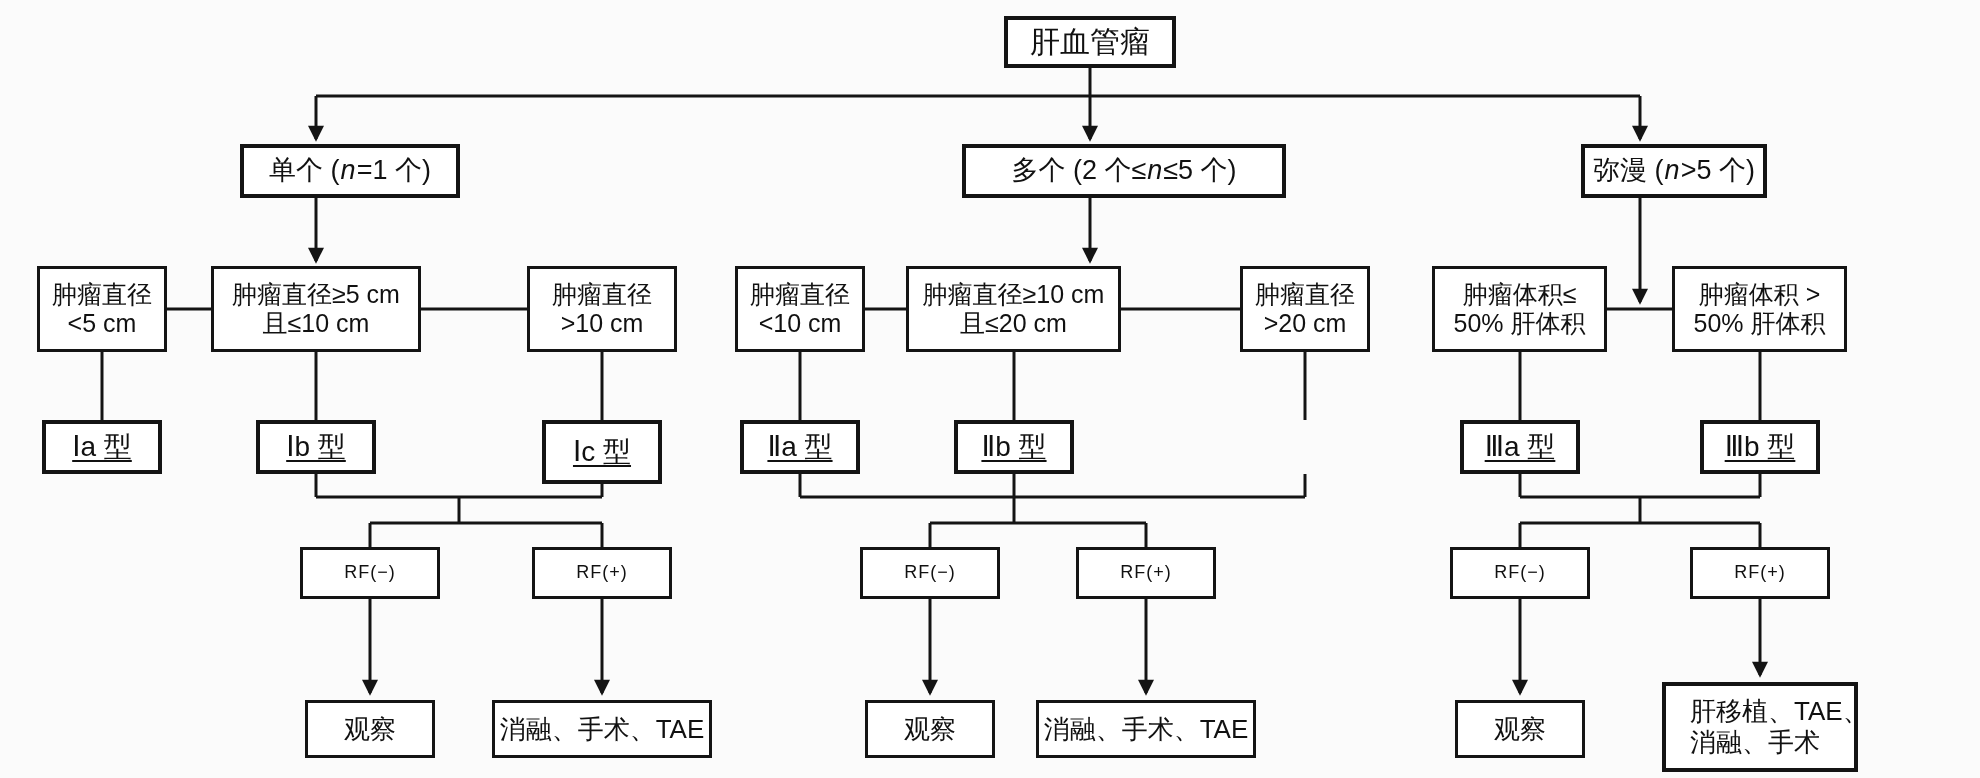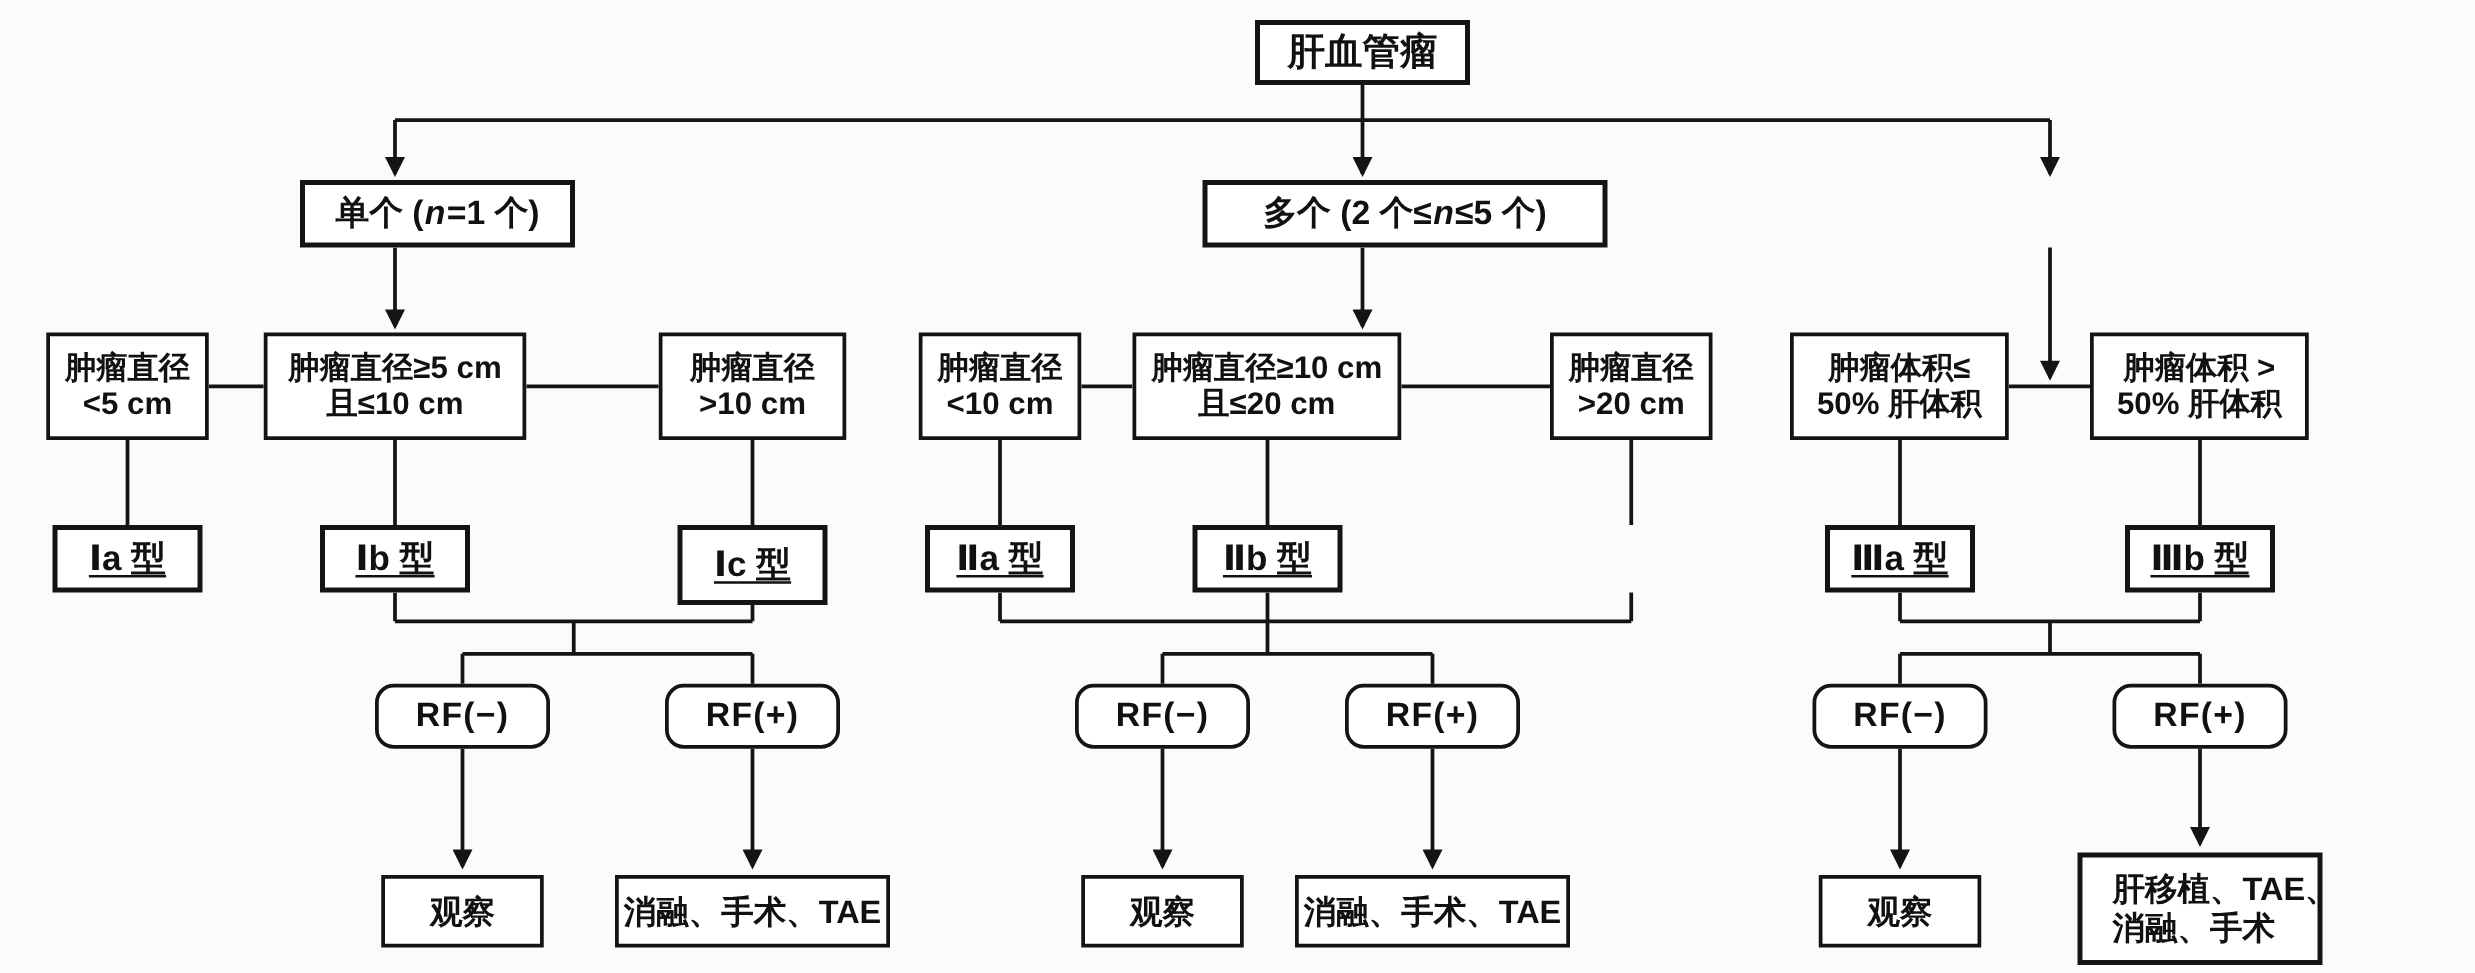--- a/index.html
+++ b/index.html
@@ -17,32 +17,32 @@
     overflow:hidden;
   }
   #wires{position:absolute; left:0; top:0; width:1980px; height:778px;}
   #wires line{stroke:var(--line); stroke-width:3;}
   #wires marker path{fill:var(--line); stroke:none;}
   .box{
     position:absolute;
     border:3px solid var(--line);
     background:var(--box-background);
     color:var(--text);
-    font-weight:bold;
+    font-weight:normal;
     display:flex; flex-direction:column;
     align-items:center; justify-content:center;
     text-align:center; line-height:1.18;
     white-space:nowrap;
   }
   .b4{border-width:4px;}
   .fs-root{font-size:30px;}
   .fs-branch{font-size:27px;margin-left:34px;}
   .fs-criteria{font-size:25px;}
   .fs-type{font-size:28px;}
-  .fs-rf{font-size:27px; letter-spacing:1px;border-radius:15px;}
+  .fs-rf{font-size:18px; letter-spacing:1px;}
   .fs-outcome{font-size:26px;}
   .type-label{text-decoration:underline; text-underline-offset:4px;}
   .nvar{font-style:italic; padding:0 1px;}
 </style>
 </head>
 <body>
 
 <div id="canvas">
 
   <svg id="wires" viewBox="0 0 1980 778">
@@ -116,20 +116,23 @@
   <div class="box fs-root b4" style="left:1004px; top:16px; width:172px; height:52px">
     <span>肝血管瘤</span>
   </div>
 
   <div class="box fs-branch b4" style="left:206px; top:144px; width:220px; height:54px">
     <span><span>单个 (</span><i class="nvar">n</i><span>=1 个)</span></span>
   </div>
   <div class="box fs-branch b4" style="left:928px; top:144px; width:324px; height:54px">
     <span><span>多个 (2 个≤</span><i class="nvar">n</i><span>≤5 个)</span></span>
   </div>
+  <div class="box fs-branch b4" style="left:1547px; top:144px; width:186px; height:54px">
+    <span><span>弥漫 (</span><i class="nvar">n</i><span>&gt;5 个)</span></span>
+  </div>
 
   <div class="box fs-criteria" style="left:37px; top:266px; width:130px; height:86px">
     <span>肿瘤直径</span>
     <span>&lt;5 cm</span>
   </div>
   <div class="box fs-criteria" style="left:211px; top:266px; width:210px; height:86px">
     <span>肿瘤直径≥5 cm</span>
     <span>且≤10 cm</span>
   </div>
   <div class="box fs-criteria" style="left:527px; top:266px; width:150px; height:86px">

